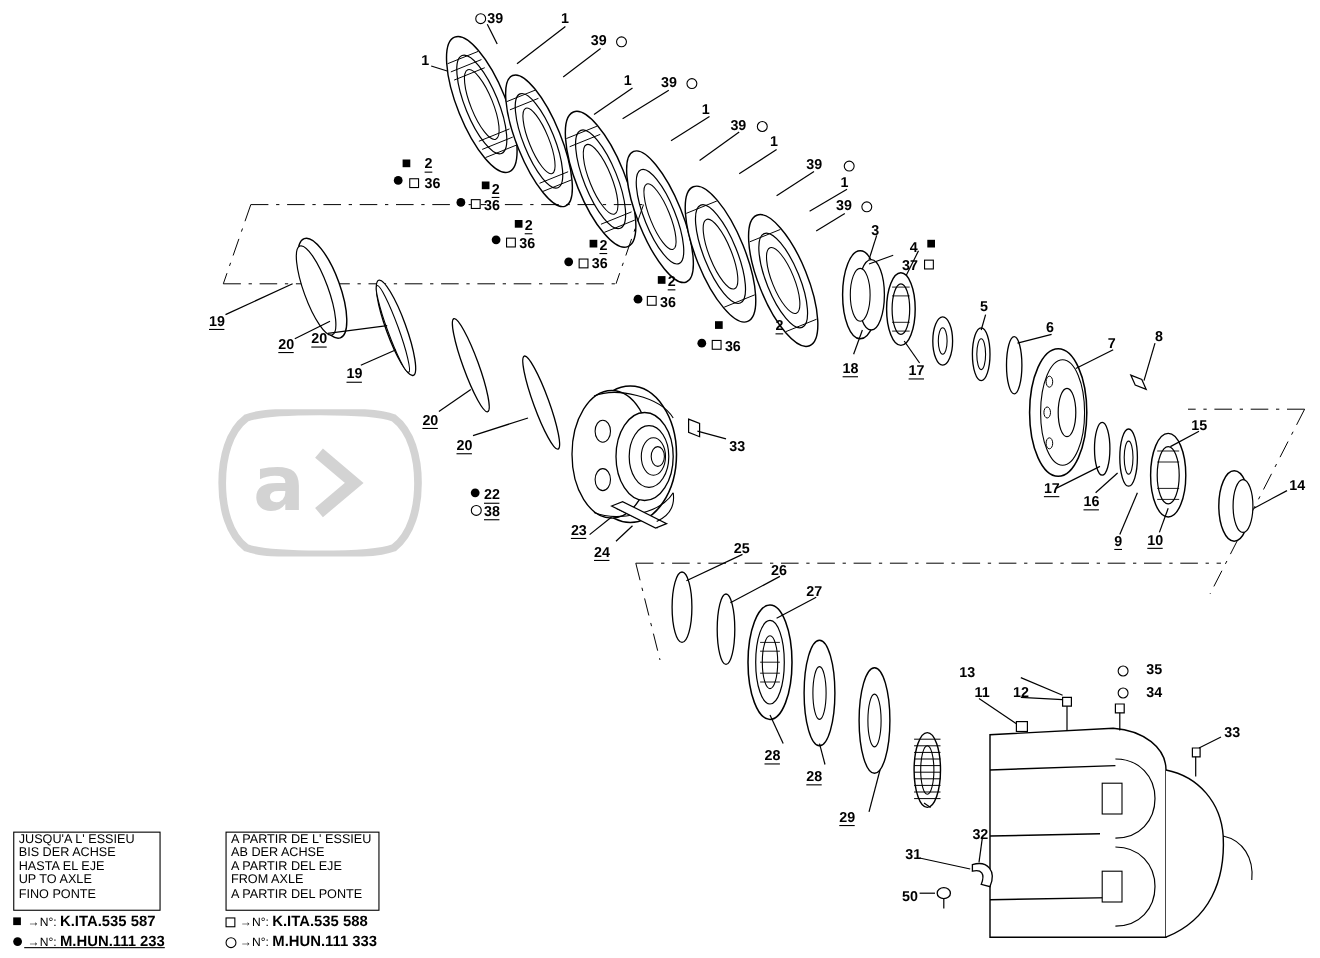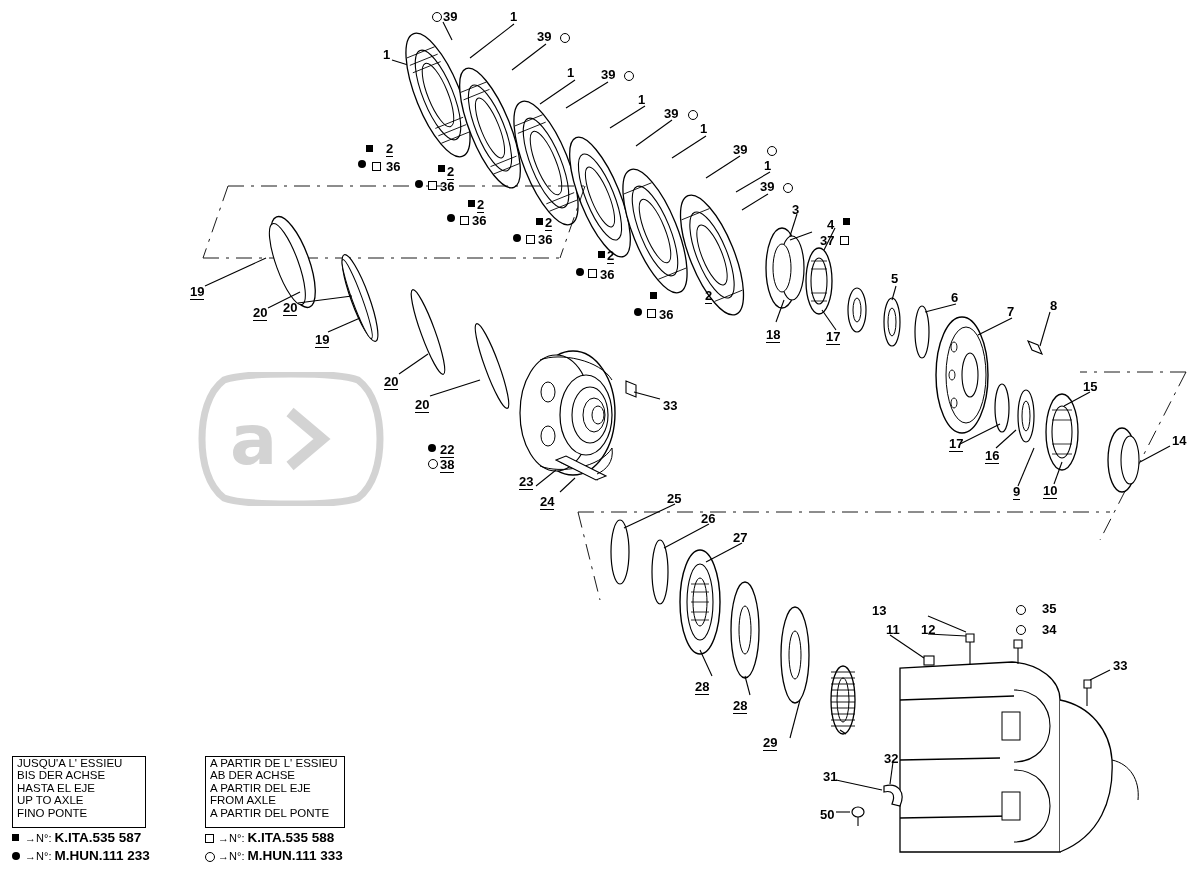--- a/index.html
+++ b/index.html
@@ -452,18 +452,18 @@
   <div class="legend" id="legend-right" style="left:205px;top:756px;width:138px;height:70px;">
       <div class="ln">A PARTIR DE L' ESSIEU</div>
       <div class="ln">AB DER ACHSE</div>
       <div class="ln">A PARTIR DEL EJE</div>
       <div class="ln">FROM AXLE</div>
       <div class="ln">A PARTIR DEL PONTE</div>
     </div>
 
   <div id="keys">
       <div class="keyrow" style="left: 12px; top: 830px;"><span style="position: relative; display: inline-block; width: 10px; height: 8px;"><span class="sq" style="left: 0px; top: 0px;"></span></span><span class="arrow"> →N°: </span><span>K.ITA.535 587</span></div>
-      <div class="keyrow" style="left: 12px; top: 848px;"><span style="position: relative; display: inline-block; width: 10px; height: 8px;"><span class="ci" style="left: 0px; top: 0px;"></span></span><span class="arrow"> →N°: </span><span>M.HUN.111 233</span></div>
+      <div class="keyrow" style="left: 12px; top: 848px; text-decoration: underline;"><span style="position: relative; display: inline-block; width: 10px; height: 8px;"><span class="ci" style="left: 0px; top: 0px;"></span></span><span class="arrow"> →N°: </span><span>M.HUN.111 233</span></div>
       <div class="keyrow" style="left: 205px; top: 830px;"><span style="position: relative; display: inline-block; width: 10px; height: 8px;"><span class="sqo" style="left: 0px; top: 0px;"></span></span><span class="arrow"> →N°: </span><span>K.ITA.535 588</span></div>
       <div class="keyrow" style="left: 205px; top: 848px;"><span style="position: relative; display: inline-block; width: 10px; height: 8px;"><span class="cio" style="left: 0px; top: 0px;"></span></span><span class="arrow"> →N°: </span><span>M.HUN.111 333</span></div>
     </div>
 
 </div>
 
 </body></html>

